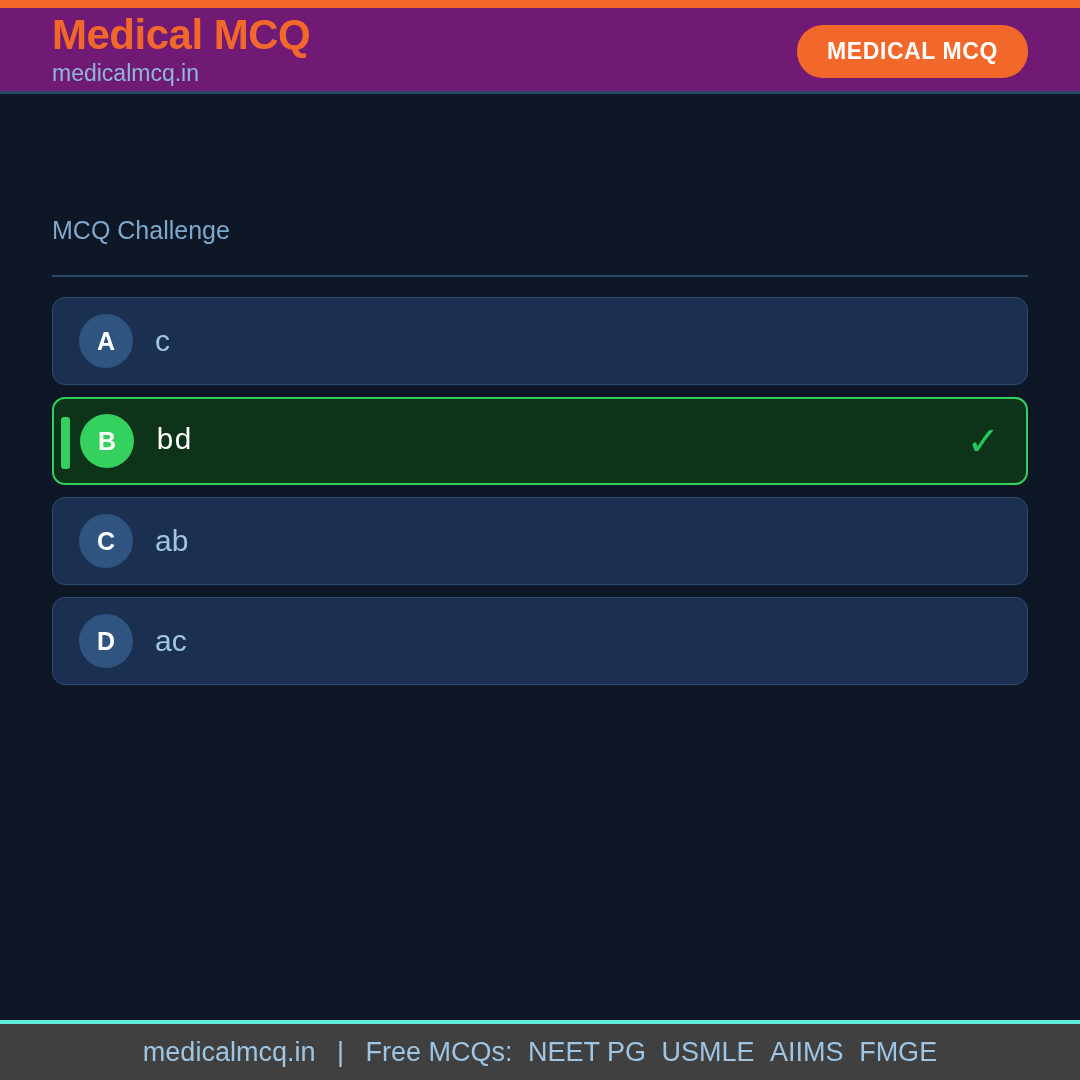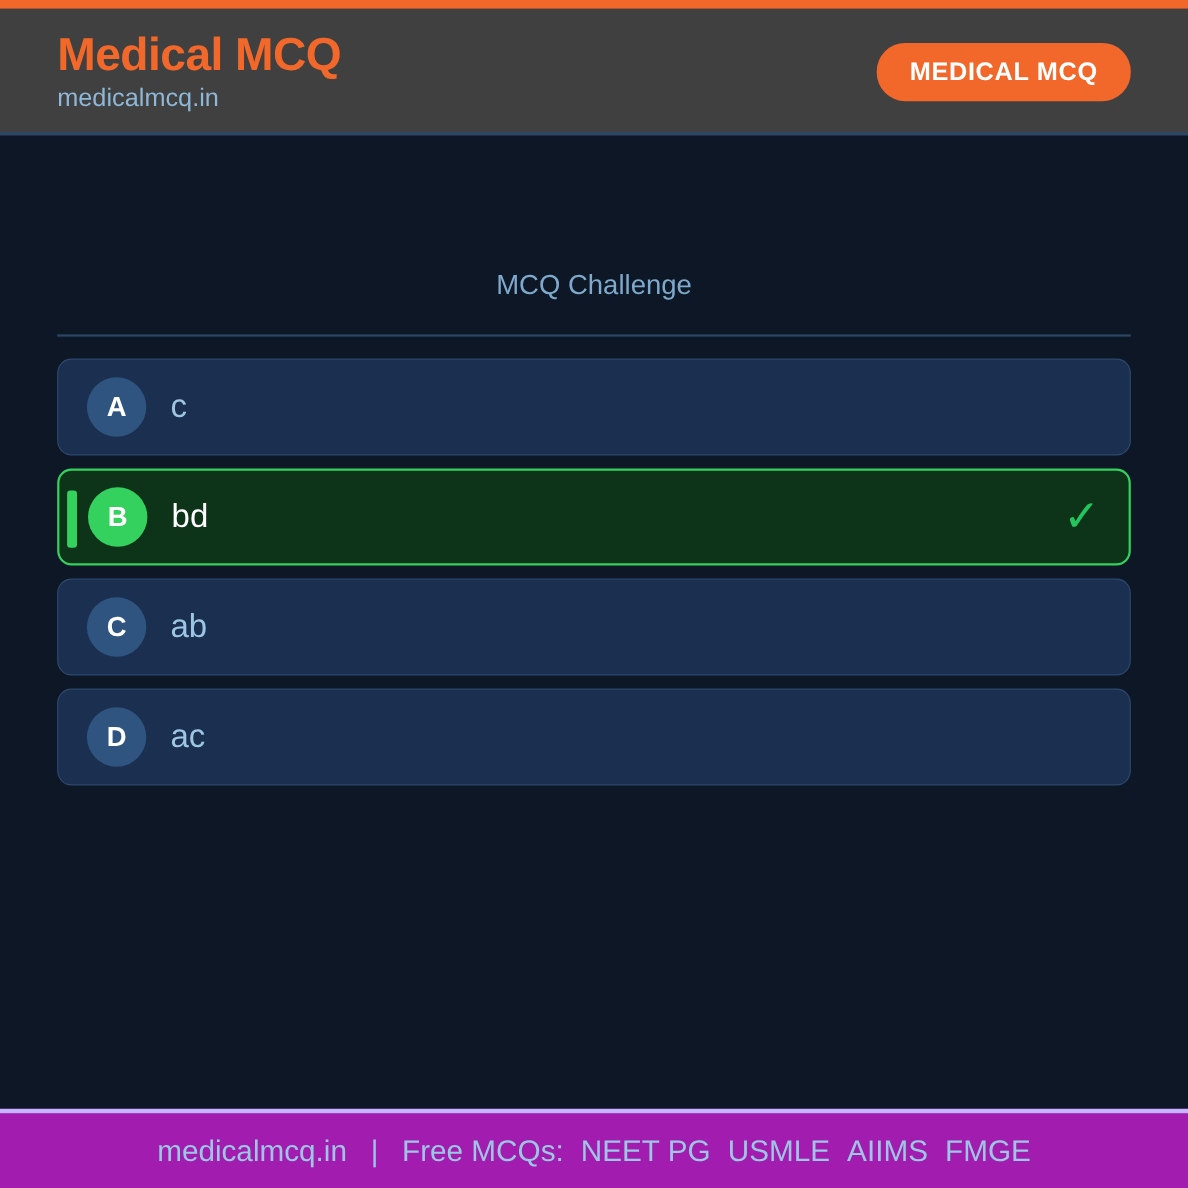--- a/index.html
+++ b/index.html
@@ -21,22 +21,22 @@
   
   .top-rule {
     height:8px; width:100%;
     background:#f2682a;
     flex:0 0 auto;
   }
 
   
   .header {
     flex:0 0 auto;
-    height:115px;
-    background:#404040;
+    height:86px;
+    background:#701a75;
     border-bottom:2px solid #2c4straight;
     border-bottom:2px solid #2c4straight;
     position:relative;
     display:flex;
     align-items:center;
     justify-content:space-between;
     padding:0 52px;
   }
   .header::after{
     content:"";
@@ -63,21 +63,20 @@
   .body-area{
     flex:1 1 auto;
     position:relative;
     padding:0 52px;
     display:flex; flex-direction:column;
   }
 
   .eyebrow{
     font-size:25px; color:#7fa9cc;
     margin-top:122px;
-    text-align:center;
   }
 
   .question{
     margin-top:18px;
     font-size:43px; font-weight:bold; color:#ffffff;
     line-height:1.26; letter-spacing:-0.2px;
     max-width:930px;
   }
 
   .divider{
@@ -121,30 +120,30 @@
     border:2px solid #35d15f;
   }
   .option.correct .accent{
     position:absolute;
     left:7px; top:18px;
     width:9px; height:52px;
     background:#35d15f;
     border-radius:3px;
   }
   .option.correct .letter{ background:#35d15f; color:#ffffff; }
-  .option.correct .otext{ color:#ffffff; }
+  .option.correct .otext{ color:#ffffff;font-family:Liberation Mono, monospace; }
   .option.correct .check{ display:block; }
   .accent{ display:none; }
 
   
   .footer{
     flex:0 0 auto;
-    height:72px;
-    background:#a21caf;
-    border-top:4px solid #c4b5fd;
+    height:60px;
+    background:#404040;
+    border-top:4px solid #5eead4;
     display:flex; align-items:center; justify-content:center;
   }
   .footer-text{
     font-size:27px; color:#9ec5e3; white-space:nowrap;
   }
   .footer-text .sep{ padding:0 14px; }
   .footer-text .tag{ padding-left:8px; }
 </style>
 </head>
 <body>

